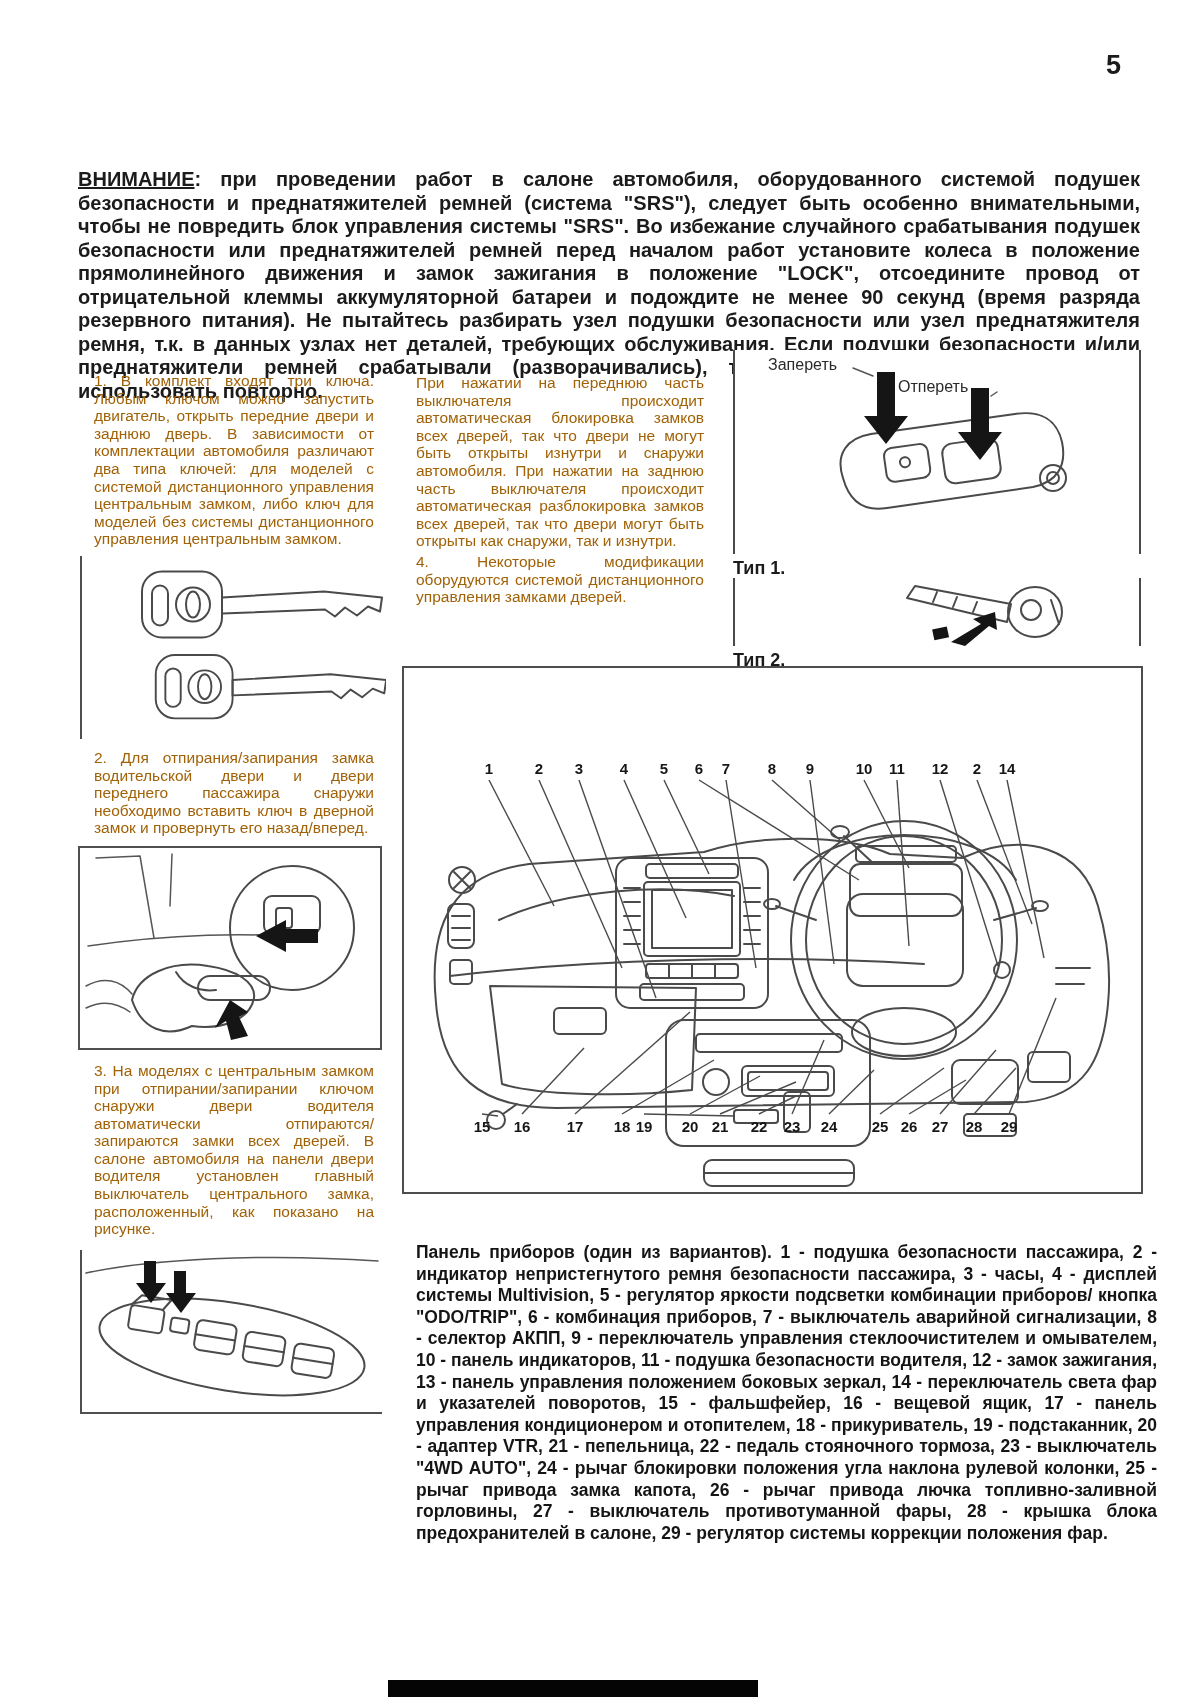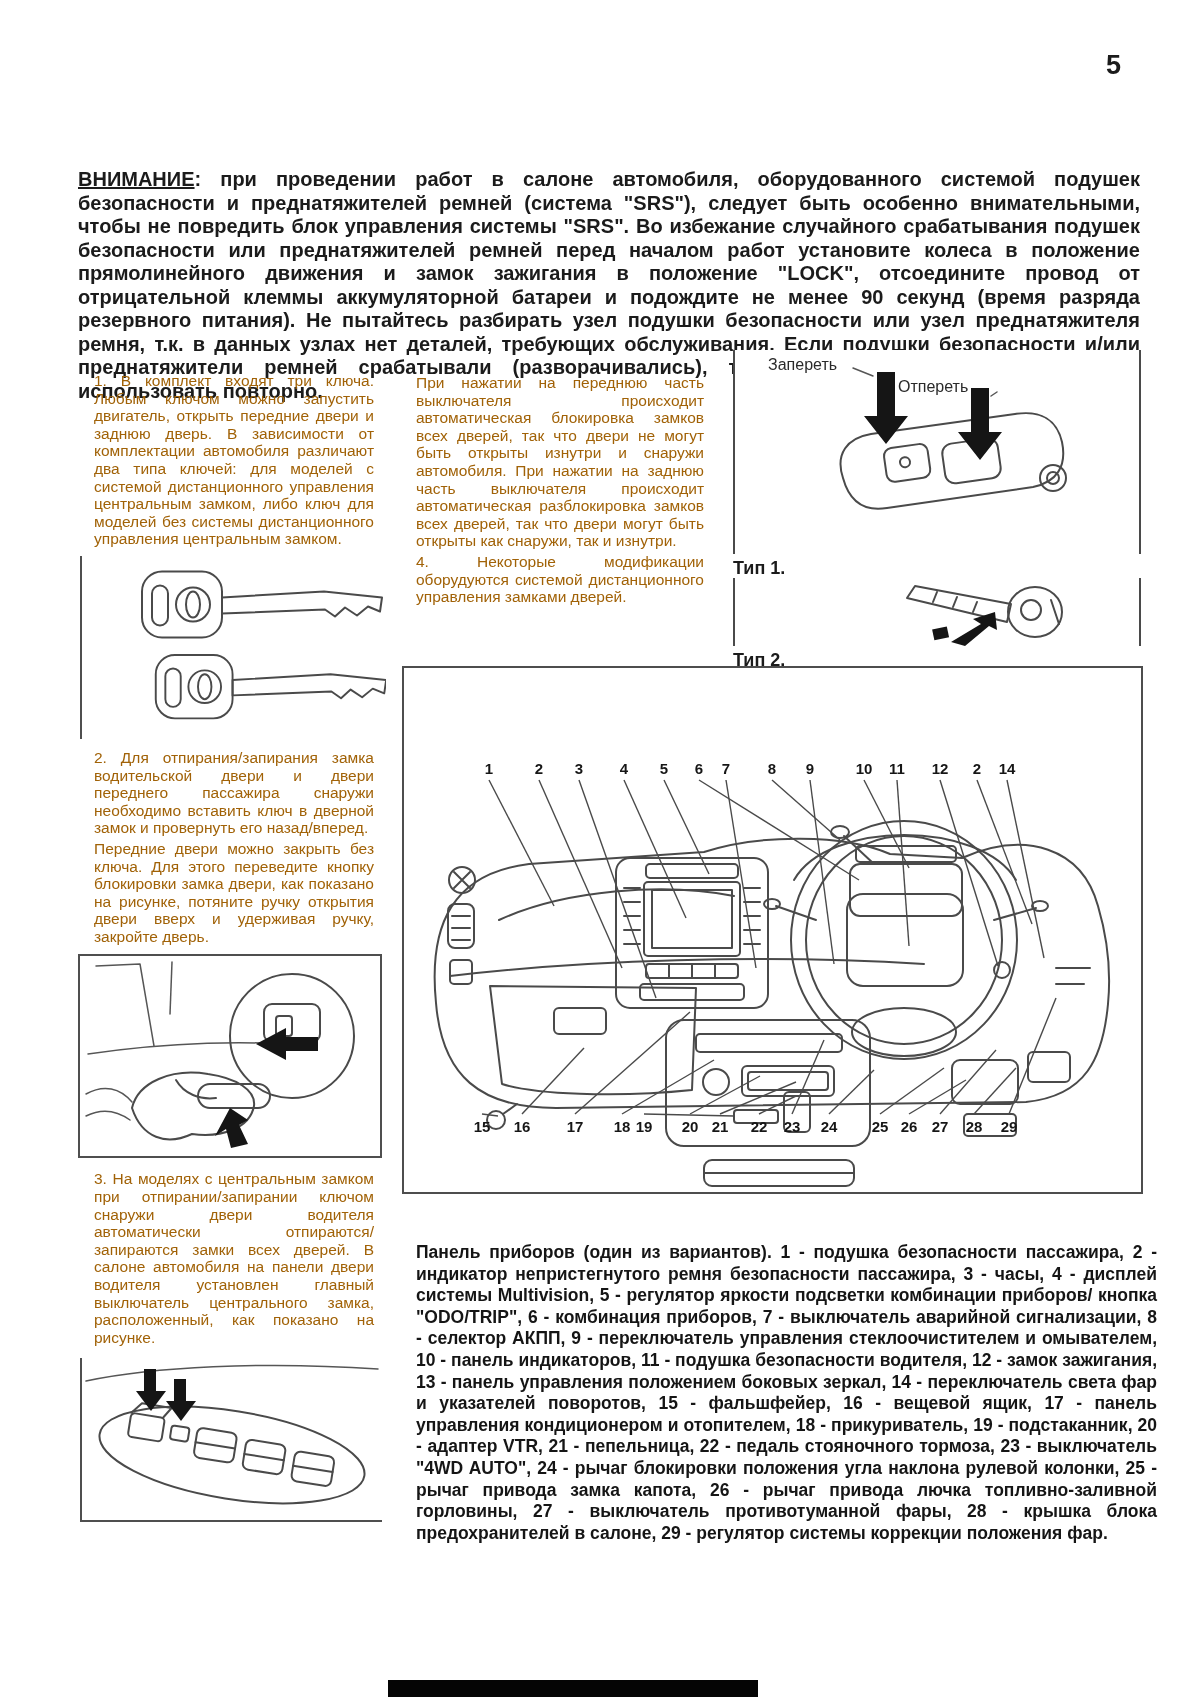--- a/index.html
+++ b/index.html
@@ -74,21 +74,20 @@
           <rect x="56" y="12" width="80" height="66" rx="20"></rect>
           <rect x="66" y="26" width="16" height="40" rx="8"></rect>
           <circle cx="107" cy="45" r="17"></circle>
           <ellipse cx="107" cy="45" rx="7" ry="13"></ellipse>
           <path d="M136,38 L238,32 L296,38 L294,52 L282,47 L271,56 L259,48 L249,57 L239,50 L136,54 Z"></path>
         </g>
       </svg>
     </div>
 
     <p class="body">2. Для отпирания/запирания замка водительской двери и двери переднего пассажира снаружи необходимо вставить ключ в дверной замок и провернуть его назад/вперед.</p>
-    <p class="body">Передние двери можно закрыть без ключа. Для этого переведите кнопку блокировки замка двери, как показано на рисунке, потяните ручку открытия двери вверх и удерживая ручку, закройте дверь.</p>
 
     <div class="fig figDoor">
       <svg viewBox="0 0 300 196">
         <g class="artThin">
           <path d="M16,8 L60,6 L74,88"></path>
           <path d="M92,4 L90,56"></path>
           <path d="M8,96 C90,84 170,82 230,88"></path>
           <path d="M6,136 C24,126 40,130 52,144"></path>
           <path d="M6,158 C22,150 36,152 50,162"></path>
         </g>

